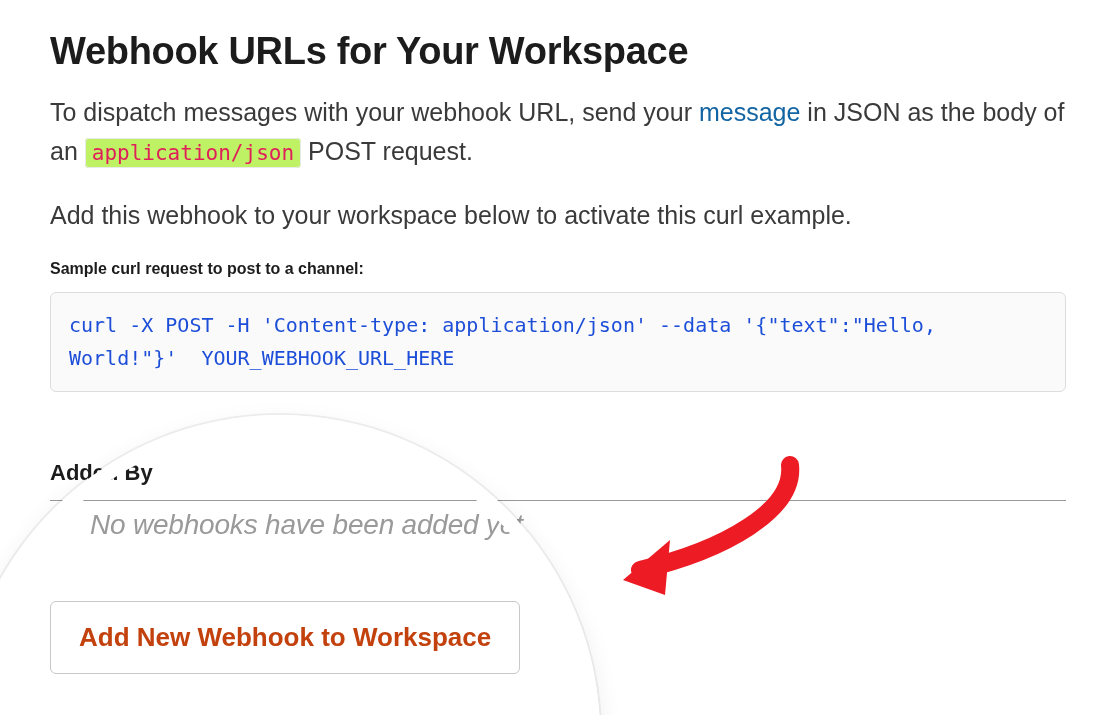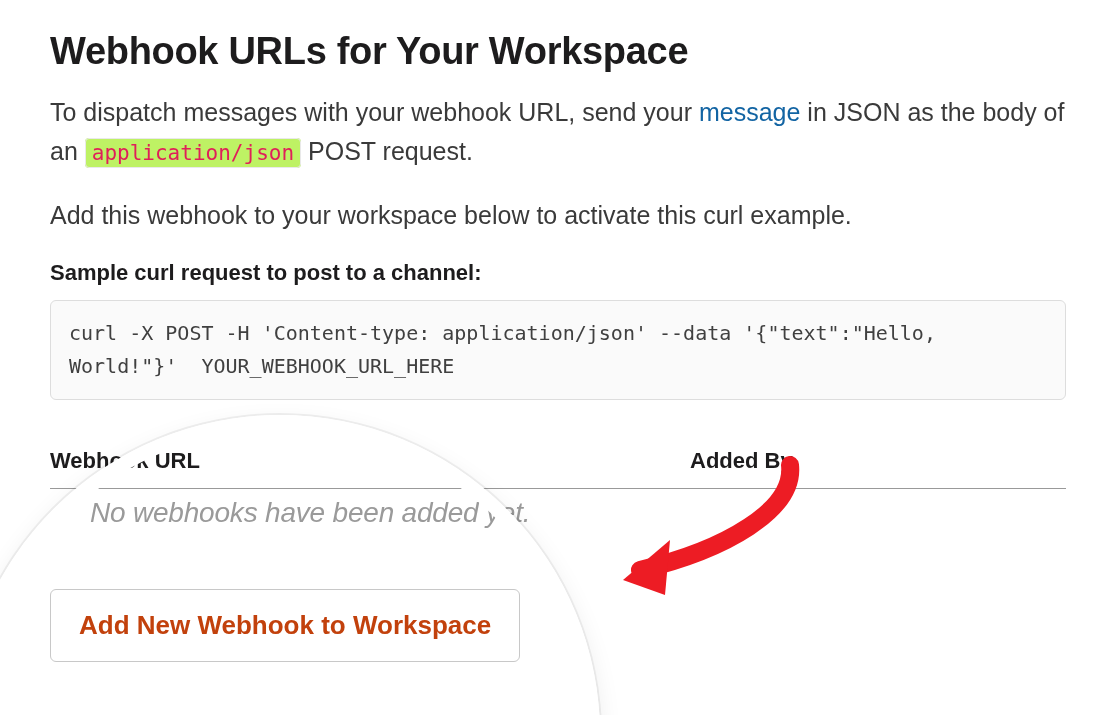--- a/index.html
+++ b/index.html
@@ -39,36 +39,36 @@
       border-radius: 4px;
       padding: 2px 6px;
       vertical-align: baseline;
     }
     .para2 {
       font-size: 25px;
       color: #3a3a3a;
       margin-bottom: 30px;
     }
     .sample-label {
-      font-size: 22px;
+      font-size: 16px;
       font-weight: 800;
       margin-bottom: 14px;
     }
     .codeblock {
       border: 1px solid #dddddd;
       border-radius: 6px;
       background: #fafafa;
       padding: 16px 18px;
       font-family: ui-monospace, SFMono-Regular, "SF Mono", Menlo, Consolas, monospace;
       font-size: 20px;
-      color: #404040;
+      color: #1d4ed8;
       line-height: 1.65;
       white-space: pre-wrap;
       word-break: break-word;
-      margin-bottom: 48px;
+      margin-bottom: 68px;
     }
     .table-area { position: relative; }
     .table-header {
       display: flex;
       font-weight: 800;
       font-size: 22px;
       border-bottom: 1px solid #999;
       padding-bottom: 14px;
     }
     .th-url { flex: 0 0 640px; }
@@ -127,21 +127,20 @@
 </p>
 
 <p class="para2">Add this webhook to your workspace below to activate this curl example.</p>
 
 <div class="sample-label">Sample curl request to post to a channel:</div>
 
 <div class="codeblock">curl -X POST -H 'Content-type: application/json' --data '{"text":"Hello, World!"}'  YOUR_WEBHOOK_URL_HERE</div>
 
 <div class="table-area">
   <div class="table-header">
-    <div class="th-url">Webhook URL</div>
     <div class="th-added">Added By</div>
   </div>
   <div class="empty-row">No webhooks have been added yet.</div>
 </div>
 
 <button class="btn-add">Add New Webhook to Workspace</button>
 
 <div class="magnifier"></div>
 
 <svg class="arrow" width="220" height="170">

